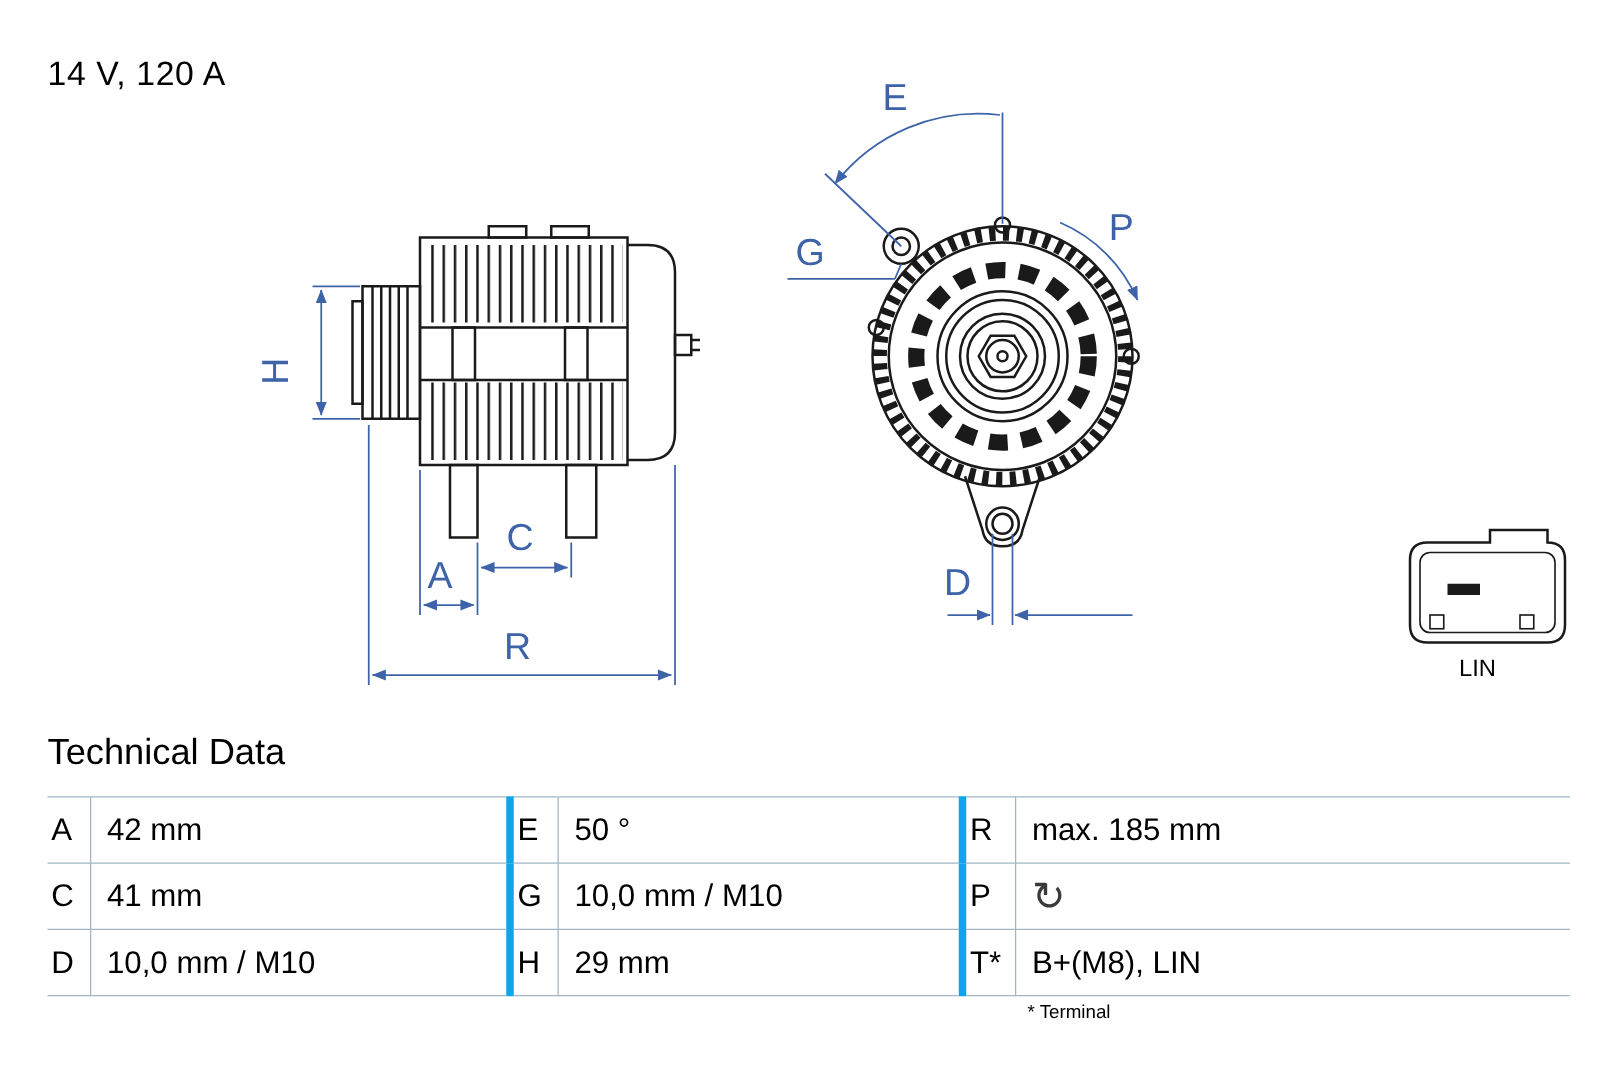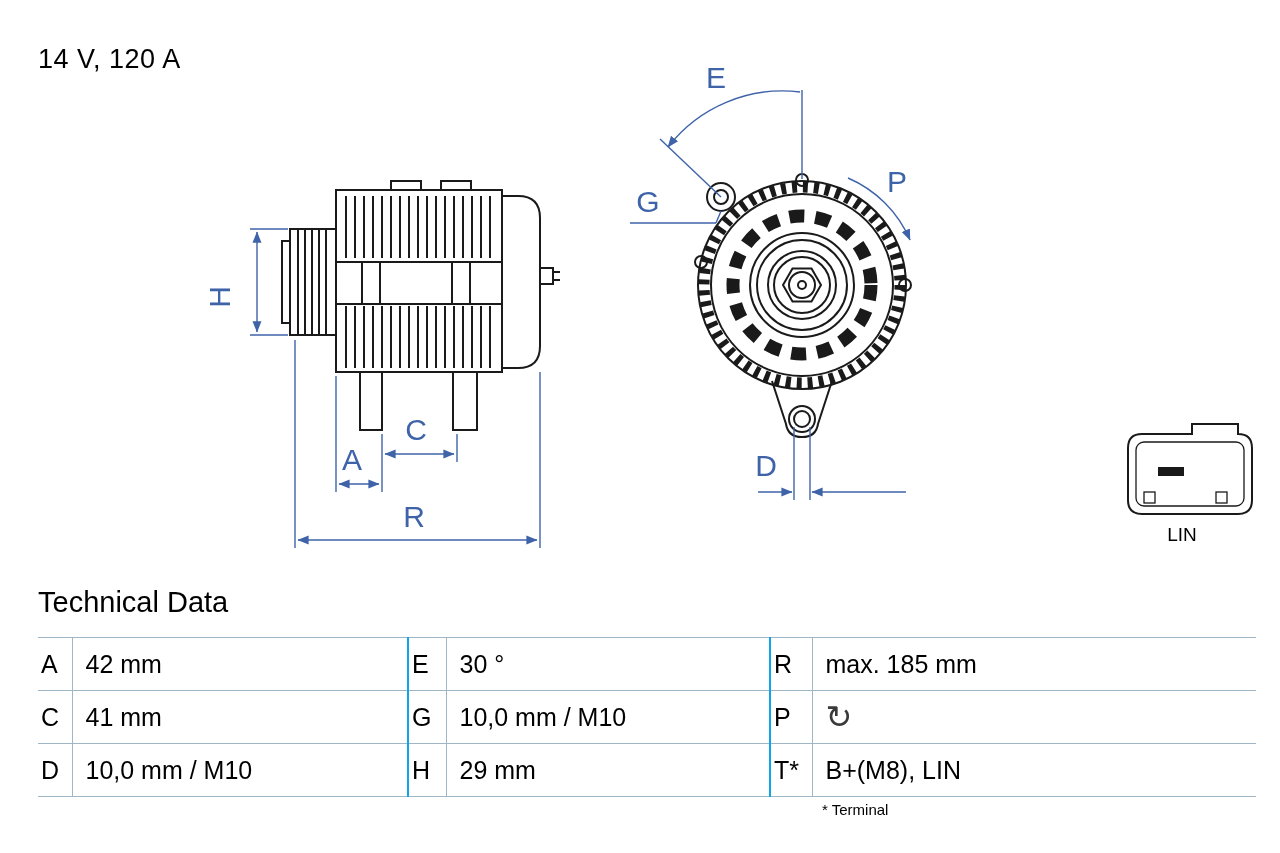--- a/index.html
+++ b/index.html
@@ -30,21 +30,21 @@
     font-size: 25px;
     border-top: 1px solid #9fb6c6;
   }
   table.tech-table td {
     height: 53px;
     border-bottom: 1px solid #9fb6c6;
     vertical-align: middle;
     white-space: nowrap;
   }
   td.k { border-right: 1px solid #9fb6c6; padding-left: 3px; }
-  td.v { border-right: 2px solid #0ea5e9; padding-left: 13px; }
+  td.v { border-right: 6px solid #0ea5e9; padding-left: 13px; }
   td.v.last { border-right: none; }
   td.rot { font-size: 32px; color: #3a3a3a; line-height: 1; }
   .footnote {
     position: absolute; left: 822px; top: 801px;
     font-size: 15px;
   }
   svg text { font-family: "Liberation Sans", sans-serif; }
 </style>
 </head>
 <body>
@@ -179,21 +179,21 @@
       <col style="width:38px">
         <col style="width:324px">
       <col style="width:42px">
         <col style="width:444px">
     </colgroup>
     <tbody>
       <tr>
         <td class="k">A</td>
         <td class="v">42 mm</td>
         <td class="k">E</td>
-        <td class="v">30 °</td>
+        <td class="v">50 °</td>
         <td class="k">R</td>
         <td class="v last">max. 185 mm</td>
       </tr>
       <tr>
         <td class="k">C</td>
         <td class="v">41 mm</td>
         <td class="k">G</td>
         <td class="v">10,0 mm / M10</td>
         <td class="k">P</td>
         <td class="v last rot">↻</td>

